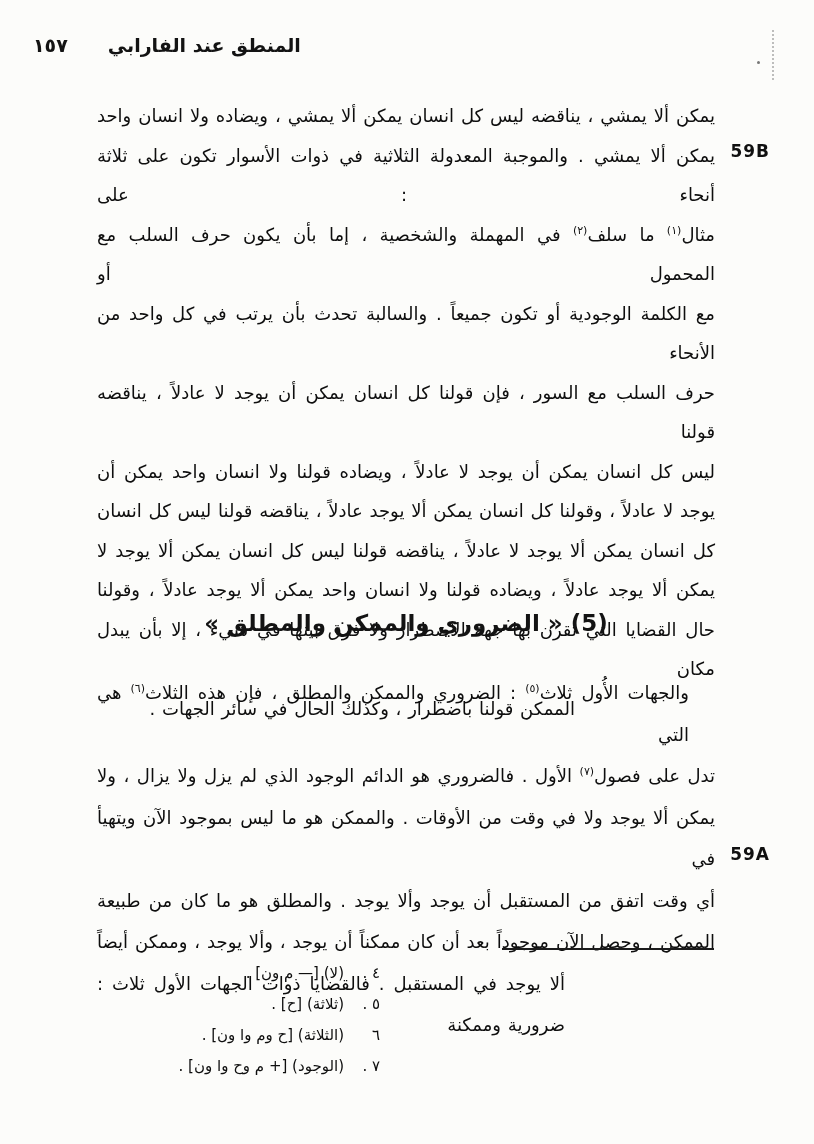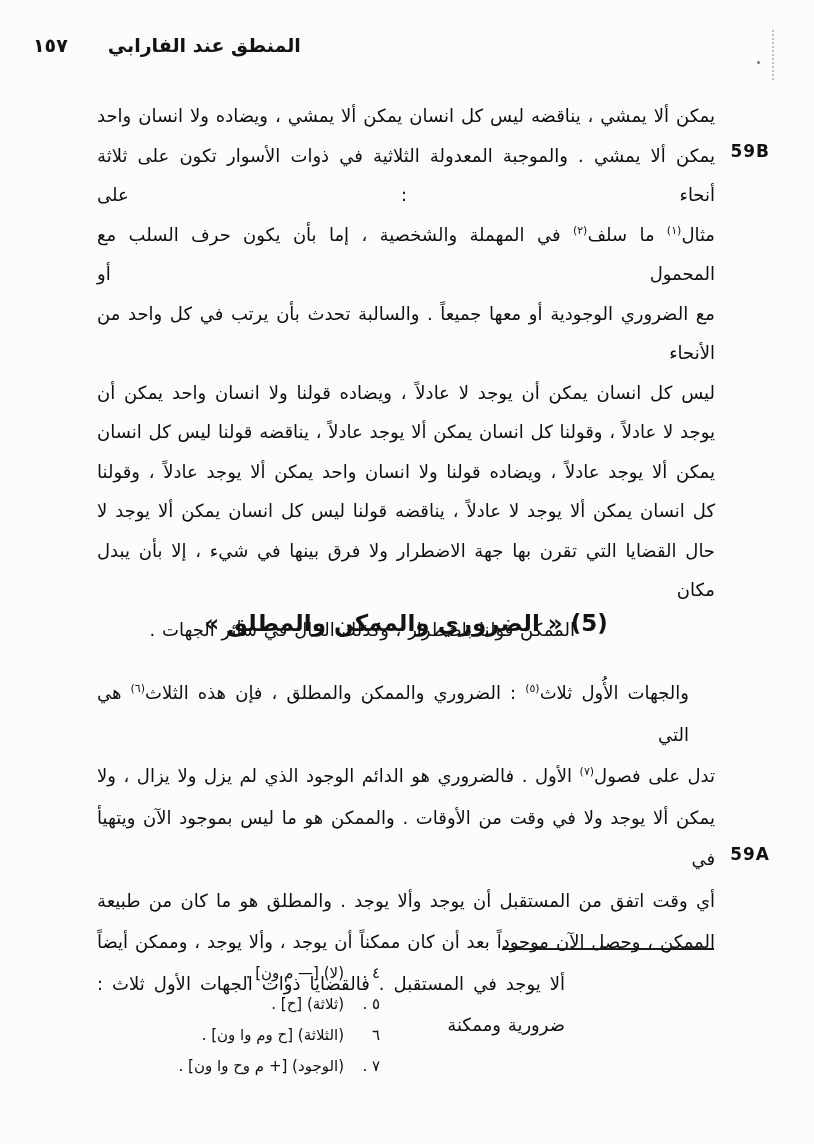--- a/index.html
+++ b/index.html
@@ -81,25 +81,26 @@
     <span class="pgnum">١٥٧</span>
   </div>
 
   <div class="folio folio-b">59B</div>
   <div class="folio folio-a">59A</div>
 
   <div class="para para1">
     <div class="ln">يمكن ألا يمشي ، يناقضه ليس كل انسان يمكن ألا يمشي ، ويضاده ولا انسان واحد</div>
     <div class="ln">يمكن ألا يمشي . والموجبة المعدولة الثلاثية في ذوات الأسوار تكون على ثلاثة أنحاء : على</div>
     <div class="ln">مثال<sup>(١)</sup> ما سلف<sup>(٢)</sup> في المهملة والشخصية ، إما بأن يكون حرف السلب مع المحمول أو</div>
-    <div class="ln">مع الضروري الوجودية أو معها جميعاً . والسالبة تحدث بأن يرتب في كل واحد من الأنحاء</div>
+    <div class="ln">مع الكلمة الوجودية أو تكون جميعاً . والسالبة تحدث بأن يرتب في كل واحد من الأنحاء</div>
+    <div class="ln">حرف السلب مع السور ، فإن قولنا كل انسان يمكن أن يوجد لا عادلاً ، يناقضه قولنا</div>
     <div class="ln">ليس كل انسان يمكن أن يوجد لا عادلاً ، ويضاده قولنا ولا انسان واحد يمكن أن</div>
     <div class="ln">يوجد لا عادلاً ، وقولنا كل انسان يمكن ألا يوجد عادلاً ، يناقضه قولنا ليس كل انسان</div>
+    <div class="ln">كل انسان يمكن ألا يوجد لا عادلاً ، يناقضه قولنا ليس كل انسان يمكن ألا يوجد لا</div>
     <div class="ln">يمكن ألا يوجد عادلاً ، ويضاده قولنا ولا انسان واحد يمكن ألا يوجد عادلاً ، وقولنا</div>
-    <div class="ln">كل انسان يمكن ألا يوجد لا عادلاً ، يناقضه قولنا ليس كل انسان يمكن ألا يوجد لا</div>
     <div class="ln">حال القضايا التي تقرن بها جهة الاضطرار ولا فرق بينها في شيء ، إلا بأن يبدل مكان</div>
     <div class="ln end end1">الممكن قولنا باضطرار ، وكذلك الحال في سائر الجهات .</div>
   </div>
 
   <div class="heading">(5) « الضروري والممكن والمطلق »</div>
 
   <div class="para para2">
     <div class="ln indent">والجهات الأُول ثلاث<sup>(٥)</sup> : الضروري والممكن والمطلق ، فإن هذه الثلاث<sup>(٦)</sup> هي التي</div>
     <div class="ln">تدل على فصول<sup>(٧)</sup> الأول . فالضروري هو الدائم الوجود الذي لم يزل ولا يزال ، ولا</div>
     <div class="ln">يمكن ألا يوجد ولا في وقت من الأوقات . والممكن هو ما ليس بموجود الآن ويتهيأ في</div>

